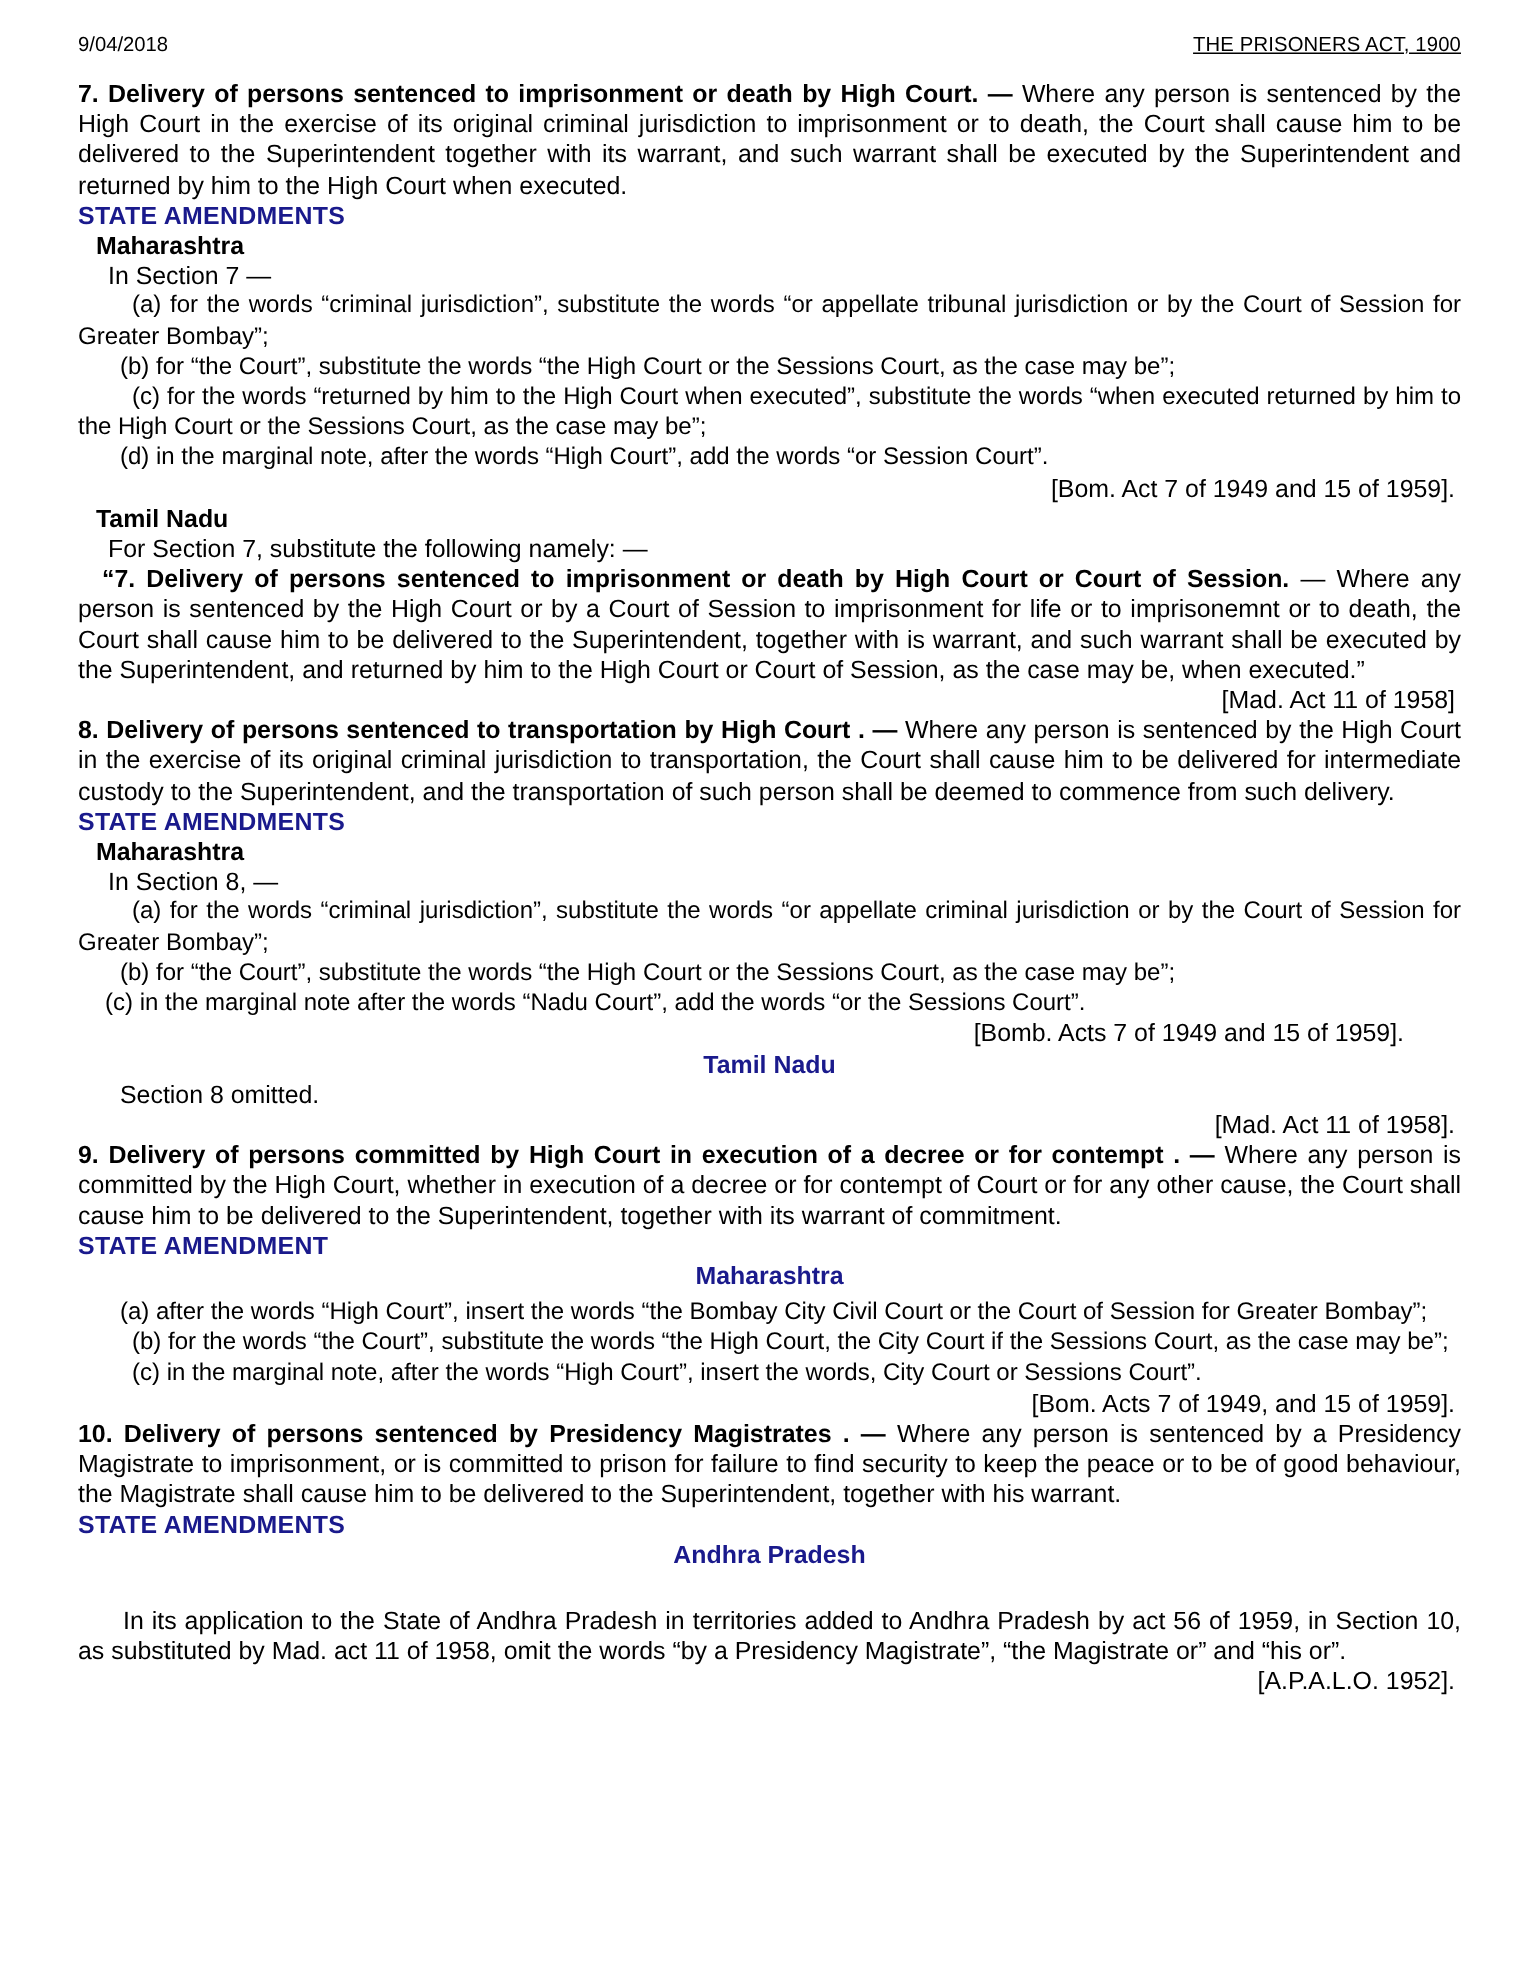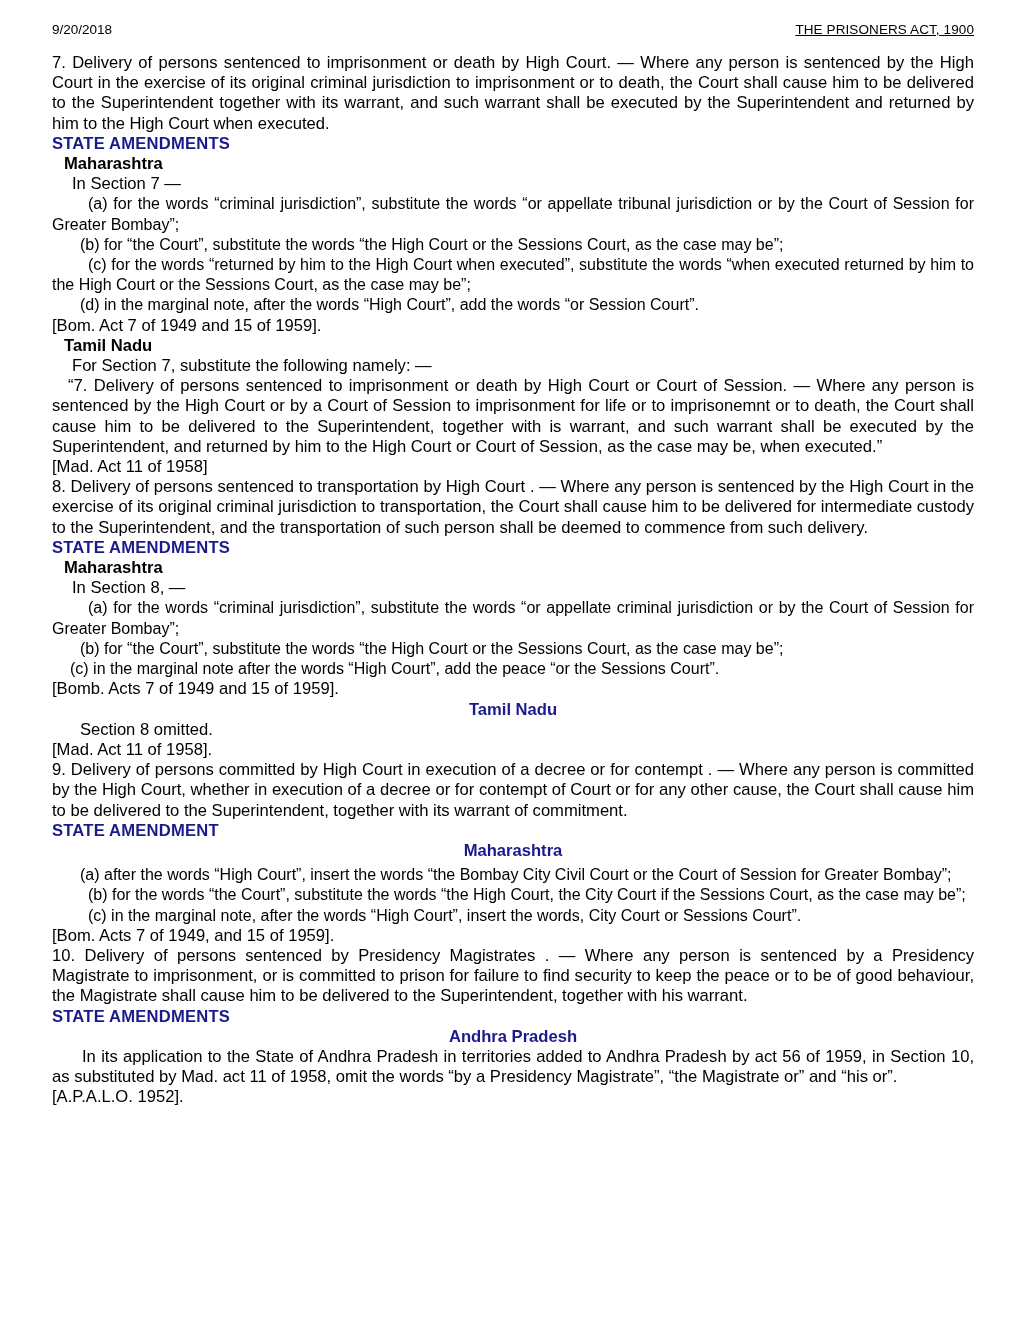--- a/index.html
+++ b/index.html
@@ -46,21 +46,21 @@
   }
   
   .para {
     font-size: 16.6px;
     line-height: 20.2px;
     text-align: justify;
     text-justify: inter-word;
     margin: 0;
     hyphens: none;
   }
-  .para b, .sec-title { font-weight: normal; }
+  .para b, .sec-title { font-weight: bold; }
 
   .state-head {
     color: #1a1a8c;
     font-weight: bold;
     font-size: 16.6px;
     line-height: 20.2px;
     letter-spacing: 0.2px;
     margin: 0;
   }
   .state-sub {
@@ -72,21 +72,21 @@
     margin: 0;
   }
   .state-name {
     font-weight: bold;
     font-size: 16.6px;
     line-height: 20.2px;
     margin: 0;
     padding-left: 12px;
   }
   .cite {
-    text-align: left;
+    text-align: right;
     font-size: 16.6px;
     line-height: 20.2px;
     margin: 0;
     padding-right: 4px;
   }
   .lead-in {
     padding-left: 20px;
     font-size: 16.6px;
     line-height: 20.2px;
     margin: 0;
@@ -108,21 +108,21 @@
   .clause.tight { text-indent: 28px; }
   .clause.less { text-indent: 18px; }
   .spacer-sm { height: 4px; }
 </style>
 </head>
 <body>
 
 <div class="page">
 
   <div class="runhead">
-    <span class="runhead-date">9/20/2018</span>
+    <span class="runhead-date">9/04/2018</span>
     <span class="runhead-title">THE PRISONERS ACT, 1900</span>
   </div>
 
   <p class="para"><b>7. Delivery of persons sentenced to imprisonment or death by High Court. —</b> <span>Where any person is sentenced by the High Court in the exercise of its original criminal jurisdiction to imprisonment or to death, the Court shall cause him to be delivered to the Superintendent together with its warrant, and such warrant shall be executed by the Superintendent and returned by him to the High Court when executed.</span></p>
 
   <p class="state-head">STATE AMENDMENTS</p>
 
   <p class="state-name">Maharashtra</p>
   <p class="lead-in">In Section 7 —</p>
   <p class="clause">(a)  for the words “criminal jurisdiction”, substitute the words “or appellate tribunal jurisdiction or by the Court of Session for Greater Bombay”;</p>
@@ -137,21 +137,21 @@
   <p class="cite">[Mad. Act 11 of 1958]</p>
 
   <p class="para"><b>8. Delivery of persons sentenced to transportation by High Court . —</b> <span>Where any person is sentenced by the High Court in the exercise of its original criminal jurisdiction to transportation, the Court shall cause him to be delivered for intermediate custody to the Superintendent, and the transportation of such person shall be deemed to commence from such delivery.</span></p>
 
   <p class="state-head">STATE AMENDMENTS</p>
 
   <p class="state-name">Maharashtra</p>
   <p class="lead-in">In Section 8, —</p>
   <p class="clause">(a)  for the words “criminal jurisdiction”, substitute the words “or appellate criminal jurisdiction or by the Court of Session for Greater Bombay”;</p>
   <p class="clause tight">(b)  for “the Court”, substitute the words “the High Court or the Sessions Court, as the case may be”;</p>
-  <p class="clause less">(c)  in the marginal note after the words “High Court”, add the peace “or the Sessions Court”.</p>
+  <p class="clause less">(c)  in the marginal note after the words “Nadu Court”, add the words “or the Sessions Court”.</p>
   <p class="cite" style="padding-right:38px;">[Bomb. Acts  7 of 1949 and 15 of 1959].</p>
 
   <p class="state-sub">Tamil Nadu</p>
   <p class="lead-in2">Section 8 omitted.</p>
   <p class="cite">[Mad. Act 11 of 1958].</p>
 
   <p class="para"><b>9. Delivery of persons committed by High Court in execution of a decree or for contempt . —</b> <span>Where any person is committed by the High Court, whether in execution of a decree or for contempt of Court or for any other cause, the Court shall cause him to be delivered to the Superintendent, together with its warrant of commitment.</span></p>
 
   <p class="state-head">STATE AMENDMENT</p>
   <p class="state-sub">Maharashtra</p>
@@ -160,16 +160,16 @@
   <p class="clause tight">(a)  after the words “High Court”, insert the words “the Bombay City Civil Court or the Court of Session for Greater Bombay”;</p>
   <p class="clause">(b)  for the words “the Court”, substitute the words “the High Court, the City Court if the Sessions Court, as the case may be”;</p>
   <p class="clause">(c)  in the marginal note, after the words “High Court”, insert the words, City Court or Sessions Court”.</p>
   <p class="cite">[Bom. Acts 7 of 1949, and 15 of 1959].</p>
 
   <p class="para"><b>10. Delivery of persons sentenced by Presidency Magistrates . —</b> <span>Where any person is sentenced by a Presidency Magistrate to imprisonment, or is committed to prison for failure to find security to keep the peace or to be of good behaviour, the Magistrate shall cause him to be delivered to the Superintendent, together with his warrant.</span></p>
 
   <p class="state-head">STATE AMENDMENTS</p>
   <p class="state-sub">Andhra Pradesh</p>
 
-  <p class="para" style="text-indent:30px;">In its application to the State of Andhra Pradesh in territories added to Andhra Pradesh by act 56 of 1959, in Section 10, as substituted by Mad. act 11 of 1958, omit the words “by a Presidency Magistrate”, “the Magistrate or” and “his or”.</p>
+  <p class="para" style="text-indent:30px;margin-top:24px;">In its application to the State of Andhra Pradesh in territories added to Andhra Pradesh by act 56 of 1959, in Section 10, as substituted by Mad. act 11 of 1958, omit the words “by a Presidency Magistrate”, “the Magistrate or” and “his or”.</p>
   <p class="cite">[A.P.A.L.O. 1952].</p>
 
 </div>
 
 </body></html>

